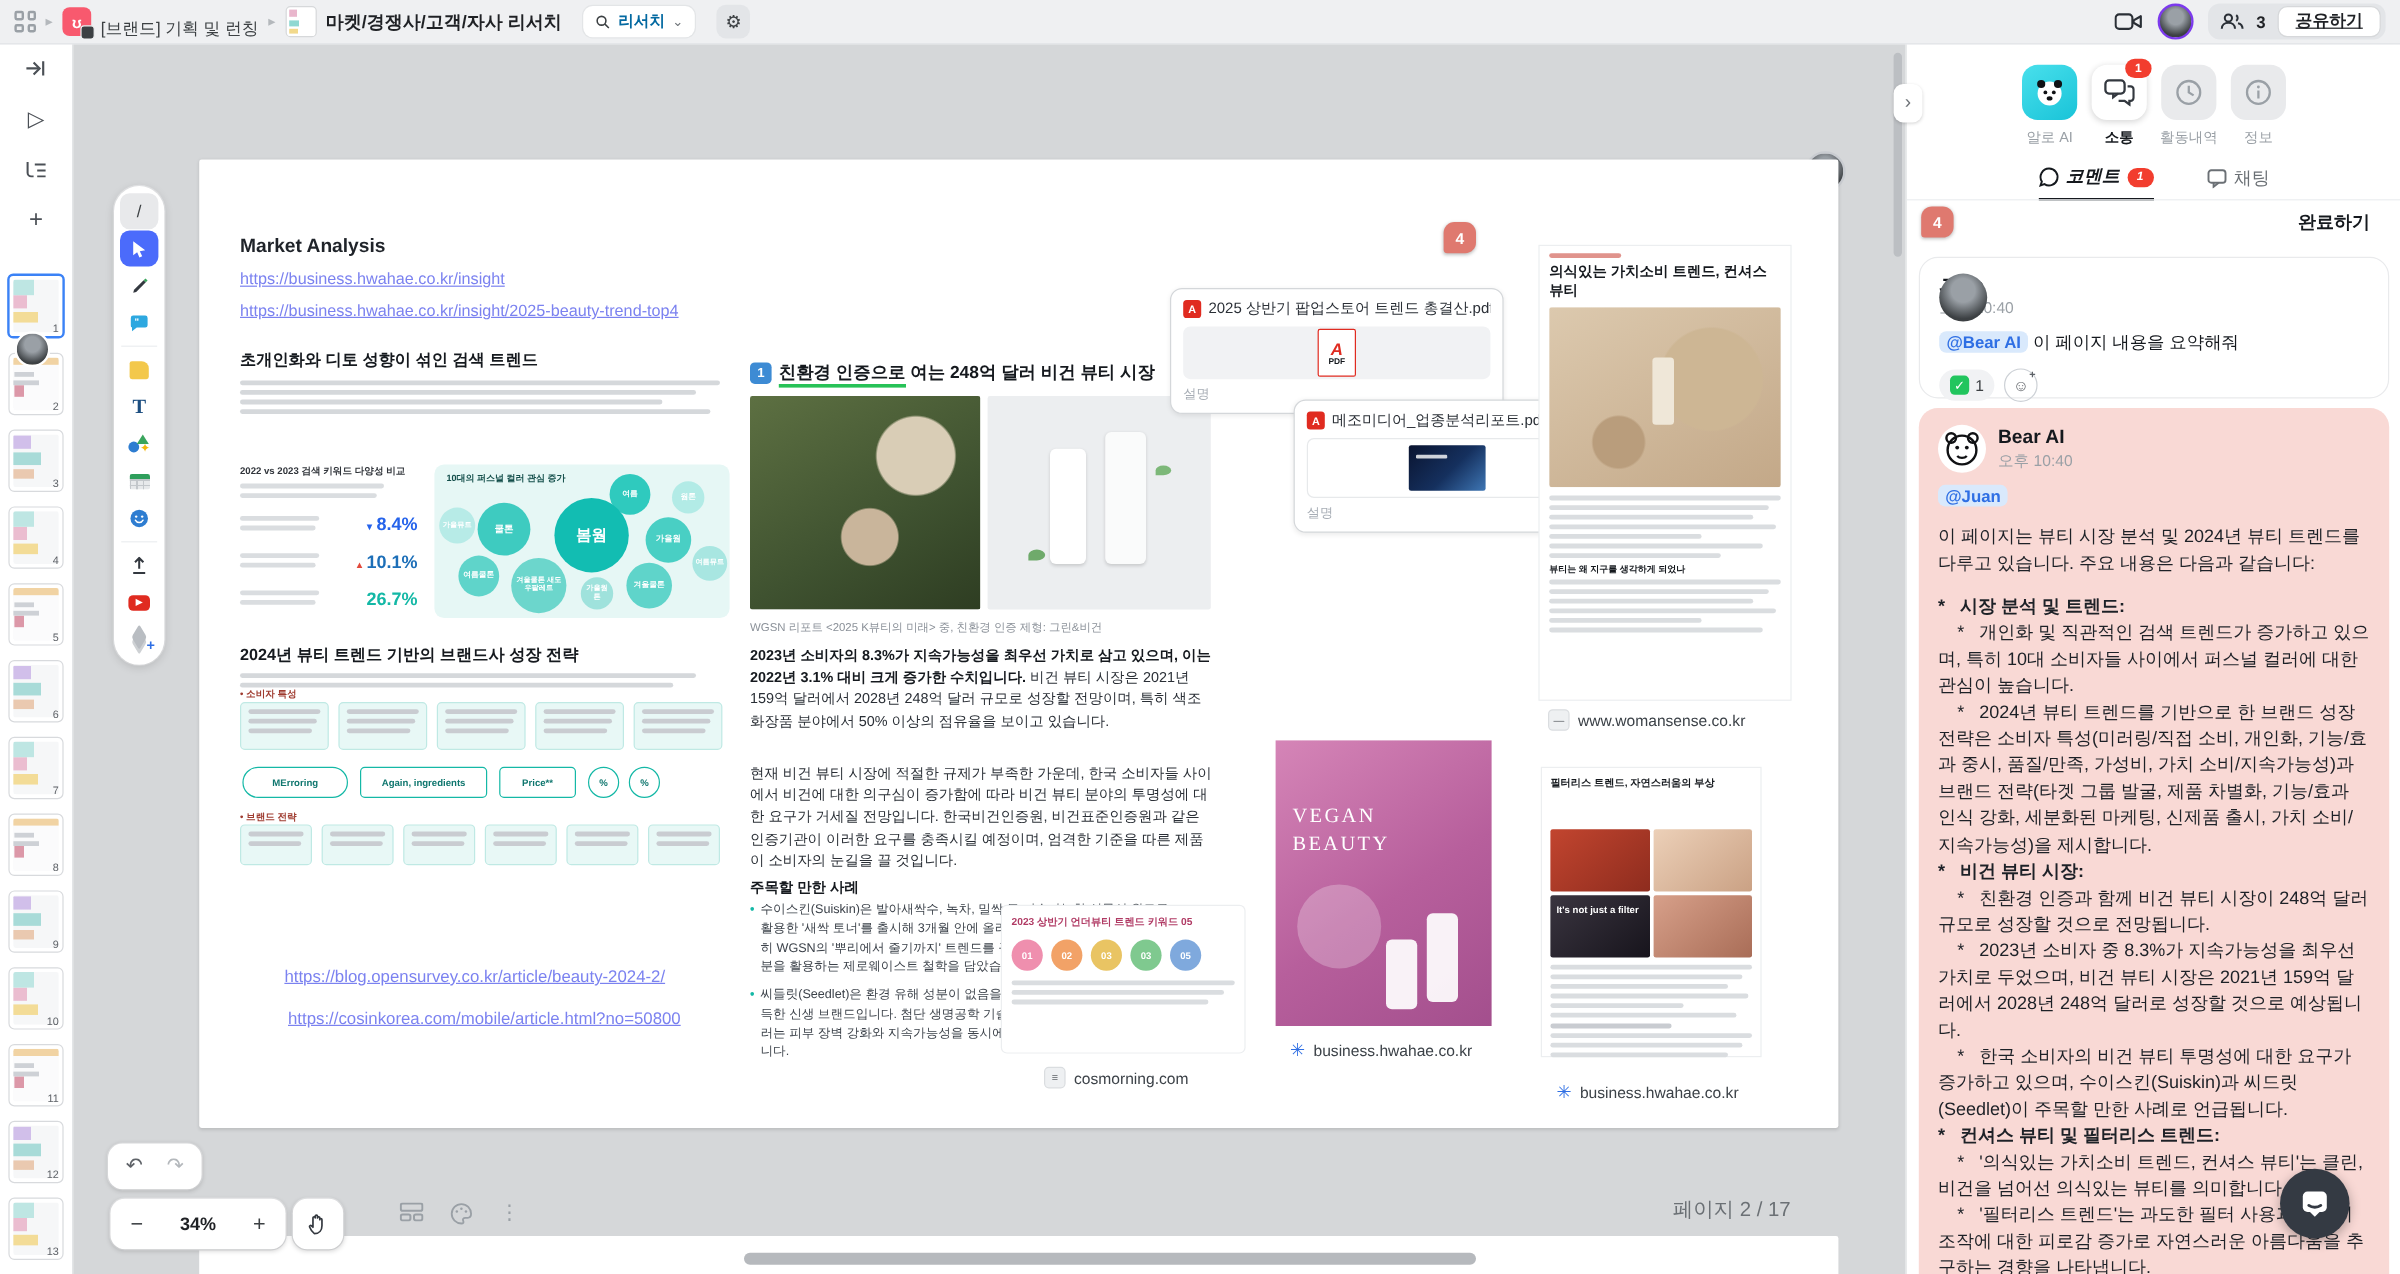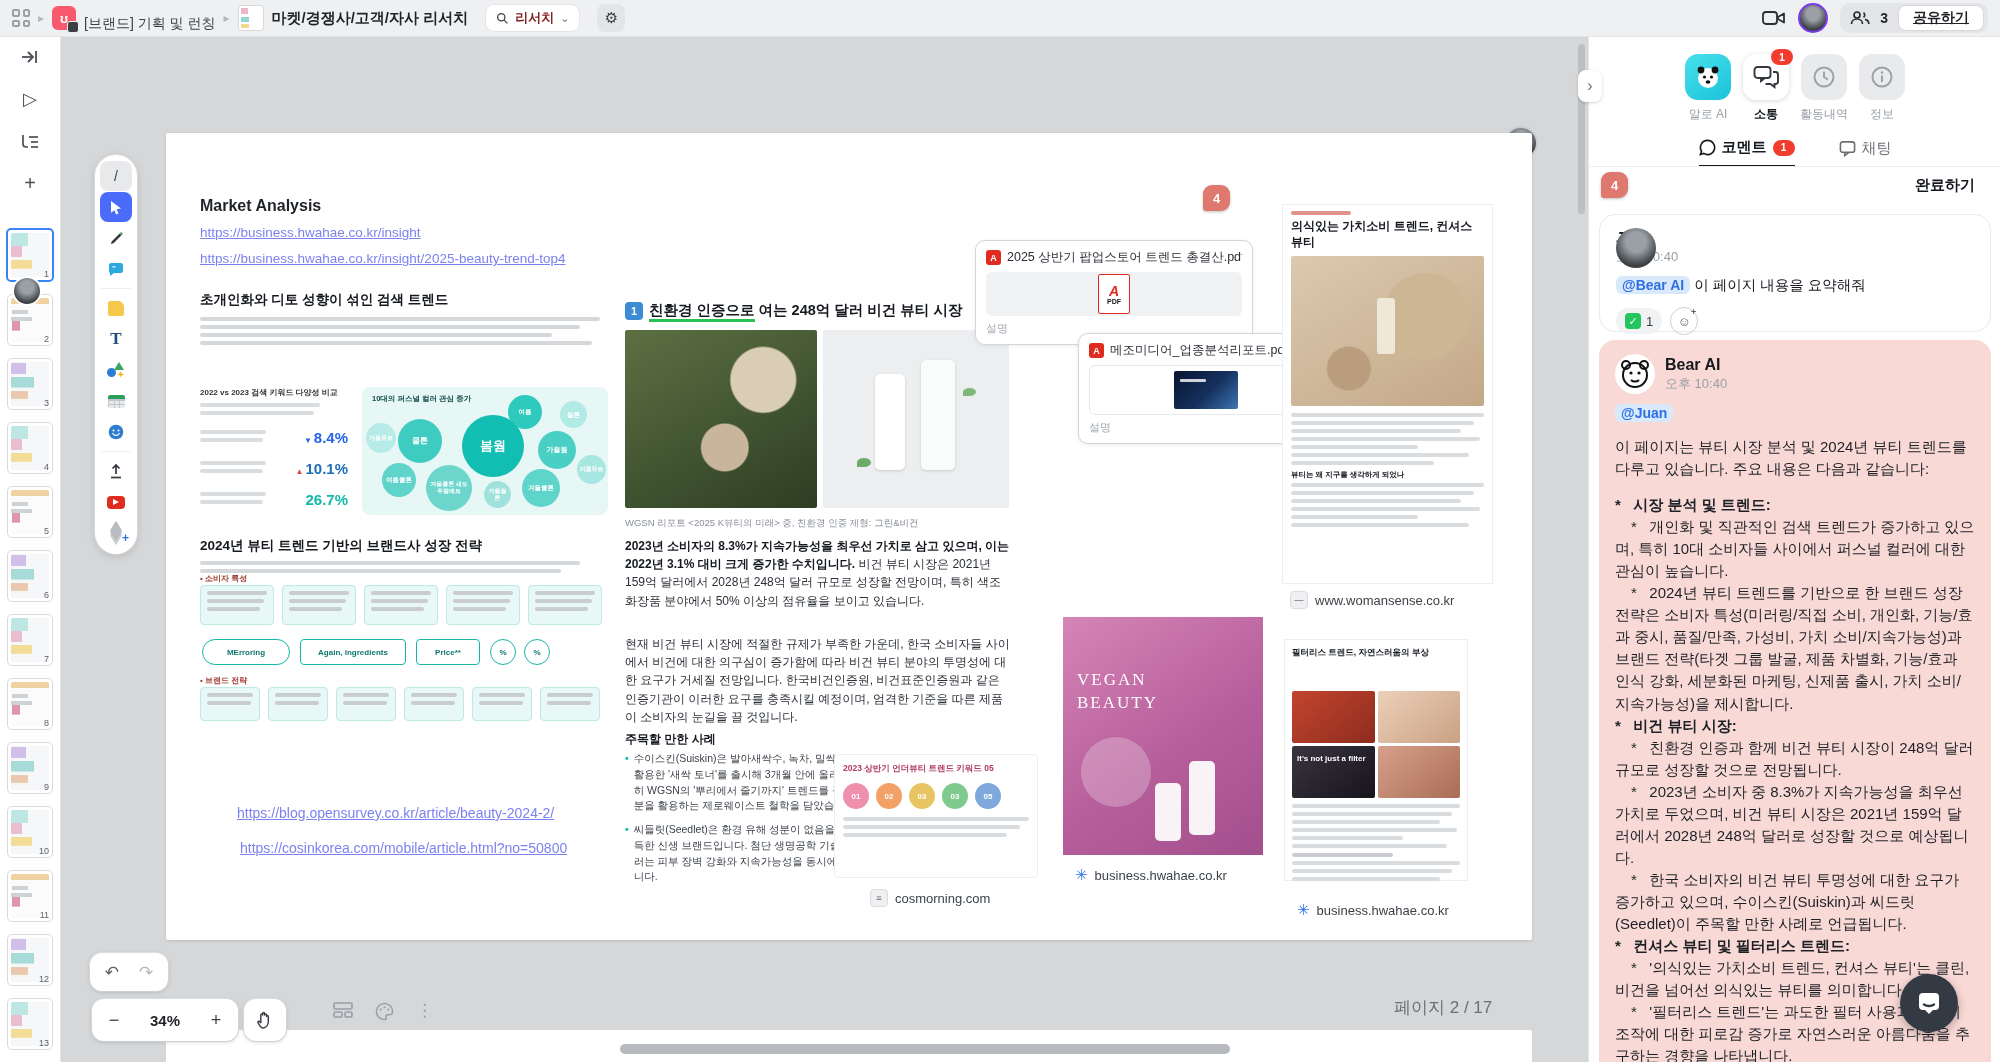--- a/index.html
+++ b/index.html
@@ -21,21 +21,21 @@
   .ws-lock{position:absolute;right:-3px;bottom:-3px;width:10px;height:10px;border-radius:3px;
     background:#3c4043;border:1.5px solid #eff0f2;}
   .crumb{font-size:14px;color:#3c4043;margin-top:12px;}
   .doc-thumb{width:24px;height:24px;border-radius:4px;border:1px solid #d6d8da;background:
     linear-gradient(90deg,#e9b6cc 0 35%,transparent 0) 2px 2px/80% 26% no-repeat,
     linear-gradient(90deg,#8fd8d2 0 50%,transparent 0) 2px 11px/70% 22% no-repeat,
     linear-gradient(90deg,#f2d98c 0 40%,transparent 0) 2px 18px/80% 18% no-repeat,#fff;}
   .doc-title{font-size:15px;font-weight:700;color:#1f2125;}
   .search-pill{margin-left:10px;height:26px;background:#fff;border-radius:8px;display:flex;
     align-items:center;gap:6px;padding:0 10px;box-shadow:0 0 0 1px #e3e5e7;cursor:pointer;}
-  .search-pill span{font-size:13px;color:#7f1d1d;font-weight:600;}
+  .search-pill span{font-size:13px;color:#0369a1;font-weight:600;}
   .search-pill .chev{color:#6b7075;font-size:11px;font-weight:400;}
   .gear-btn{margin-left:10px;width:28px;height:28px;border-radius:8px;background:#e3e5e8;
     display:flex;align-items:center;justify-content:center;font-size:15px;color:#3c4043;cursor:pointer;}
   .tb-right{display:flex;align-items:center;gap:12px;padding-right:12px;}
   .avatar-sm{width:26px;height:26px;border-radius:50%;border:2px solid #7c3aed;
     background:radial-gradient(circle at 50% 35%,#9aa0a6 0 30%,#3c4043 72%);}
   .people-group{display:flex;align-items:center;gap:10px;background:#e3e5e8;border-radius:10px;
     height:30px;padding:0 4px 0 10px;}
   .people-count{font-size:14px;color:#1f2125;font-weight:600;}
   .share-btn{background:#fff;border:1px solid #d6d8da;border-radius:8px;height:24px;
@@ -179,21 +179,21 @@
     display:flex;align-items:center;justify-content:center;font-size:9px;color:#5f6368;flex:none;}
   .hwa-ico{color:#2f6fe4;font-size:15px;flex:none;}
   .trend-card{position:absolute;background:#fff;box-shadow:0 0 0 1px #eceef0;border-radius:4px;padding:8px;box-sizing:border-box;}
   .trend-title{font-size:8.5px;font-weight:800;color:#b03a64;}
   .tn-row{display:flex;gap:7px;margin:8px 0 8px;}
   .tn{width:26px;height:26px;border-radius:50%;display:flex;align-items:center;justify-content:center;
     font-size:8px;font-weight:700;color:#fff;}
   .tn-row .tn:nth-child(1){background:#ef8fae}.tn-row .tn:nth-child(2){background:#f2a267}
   .tn-row .tn:nth-child(3){background:#e9c463}.tn-row .tn:nth-child(4){background:#7fc98f}
   .tn-row .tn:nth-child(5){background:#7fa9dd}
-  .vegan-photo{position:absolute;background:linear-gradient(145deg,#d585b7 0%,#b75f9c 55%,#a34f8d 100%);overflow:hidden;padding-left:20px;}
+  .vegan-photo{position:absolute;background:linear-gradient(145deg,#d585b7 0%,#b75f9c 55%,#a34f8d 100%);overflow:hidden;}
   .vegan-photo .bt{position:absolute;bottom:14px;width:26px;height:58px;background:rgba(255,255,255,.92);border-radius:5px;}
   .vegan-txt{position:absolute;left:14px;top:52px;color:#fff;font-size:17px;letter-spacing:2px;
     font-family:"Liberation Serif","DejaVu Serif",serif;line-height:1.35;}
   .fl-card{position:absolute;background:#fff;box-shadow:0 0 0 1px #eceef0;padding:7px;box-sizing:border-box;}
   .fl-title{font-size:8.5px;font-weight:800;color:#15191e;margin-bottom:5px;}
   .fl-grid{display:grid;grid-template-columns:1fr 1fr;gap:3px;margin-top:32px;}
   .fl-grid .cell{height:52px;border-radius:2px;position:relative;overflow:hidden;}
   .fl-grid .cell:nth-child(1){background:linear-gradient(140deg,#c2452f,#8e2c1e);}
   .fl-grid .cell:nth-child(2){background:linear-gradient(140deg,#ecd0b8,#caa184);}
   .fl-grid .cell:nth-child(3){background:linear-gradient(140deg,#3a3540,#17141c);}
@@ -225,21 +225,21 @@
   .rtab .ic{width:46px;height:46px;border-radius:13px;background:#e9eaec;display:flex;align-items:center;
     justify-content:center;margin:0 auto;}
   .rtab.ai .ic{background:linear-gradient(145deg,#49e0ec,#19c3d8);}
   .rtab.active-ic .ic{background:#fff;box-shadow:0 1px 5px rgba(0,0,0,.16);}
   .rtab .lb{font-size:12px;color:#9aa0a6;margin-top:6px;white-space:nowrap;}
   .rtab .lb.dark{color:#15191e;font-weight:700;}
   .rbadge{position:absolute;right:-4px;top:-5px;min-width:16px;height:16px;border-radius:8px;background:#f23d2e;
     color:#fff;font-size:10px;font-weight:800;display:flex;align-items:center;justify-content:center;padding:0 3px;}
   .subtabs{position:absolute;left:0;top:102px;width:412px;display:flex;justify-content:center;gap:44px;}
   .subtab{display:flex;align-items:center;gap:6px;font-size:15px;cursor:pointer;padding-bottom:8px;position:relative;}
-  .subtab.active{font-weight:800;color:#15191e;border-bottom:2.5px solid #15191e;}
+  .subtab.active{font-weight:800;color:#15191e;border-bottom:2.5px solid #15191e;font-style:italic;}
   .subtab.muted{color:#6b7075;}
   .panel-div{position:absolute;left:0;top:130px;width:412px;height:1px;background:#eceef0;}
   .resolve{position:absolute;right:26px;top:140px;font-size:15px;font-weight:700;color:#15191e;cursor:pointer;}
   .pmarker{position:absolute;left:12px;top:136px;}
   .ccard{position:absolute;left:10px;width:392px;border-radius:16px;box-sizing:border-box;padding:14px 16px;}
   .juan-card{top:178px;height:118px;background:#fff;border:1px solid #e9eaec;}
   .bear-card{top:304px;height:760px;background:#f9d9d5;}
   .chead{display:flex;gap:10px;align-items:center;}
   .cav{width:40px;height:40px;border-radius:50%;flex:none;}
   .cav.photo{background:radial-gradient(circle at 50% 35%,#9aa0a6 0 30%,#3c4043 72%);}

